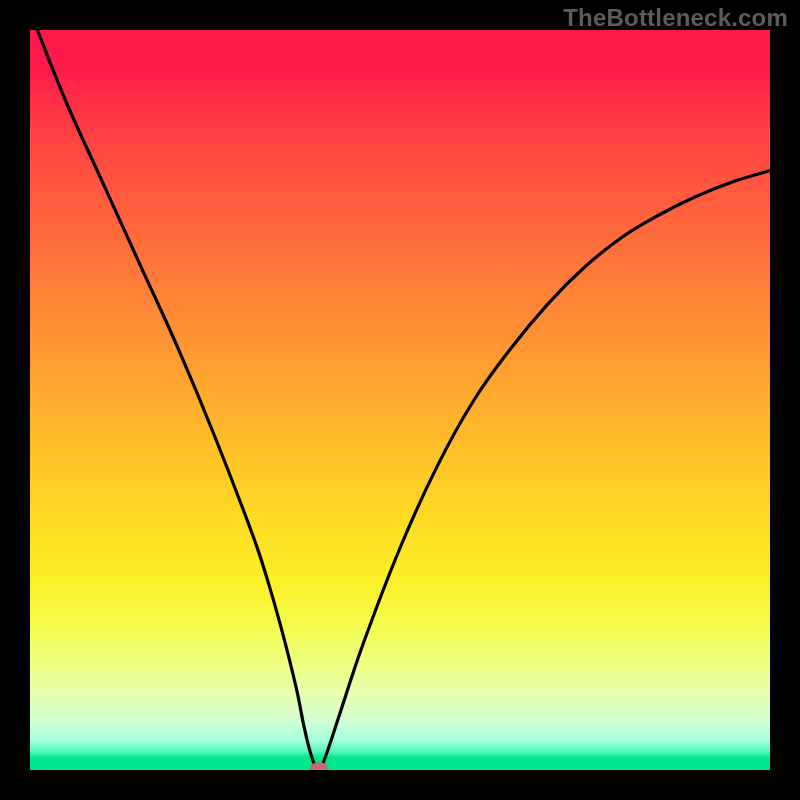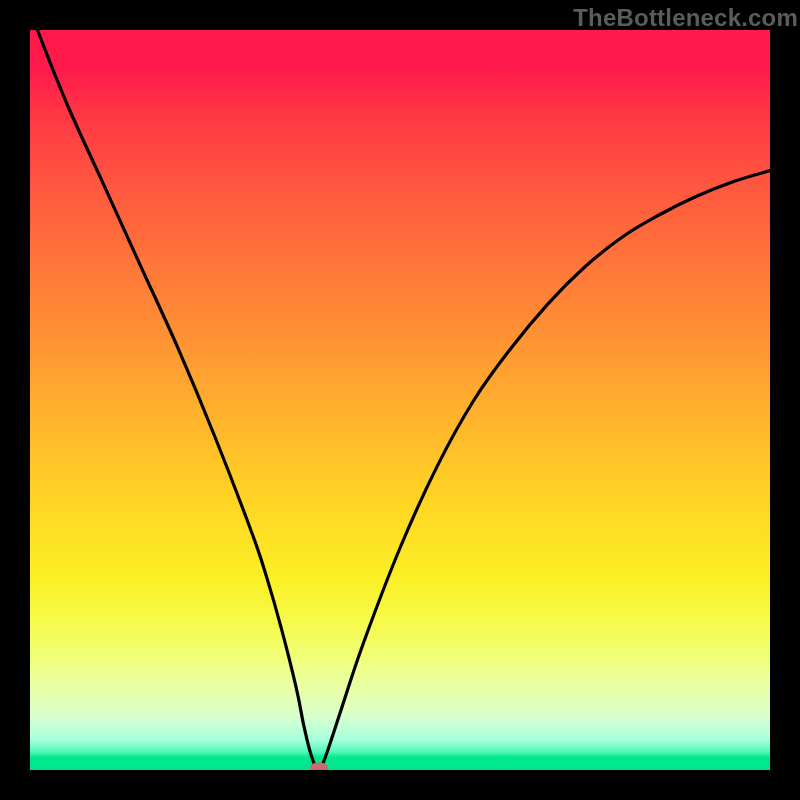--- a/index.html
+++ b/index.html
@@ -13,21 +13,21 @@
   }
   .frame {
     position: relative;
     width: 800px;
     height: 800px;
     background: #000;
   }
   .watermark {
     position: absolute;
     top: 4px;
-    right: 2px;
+    right: 12px;
     font-size: 24px;
     font-weight: 600;
     color: #5c5c5c;
     letter-spacing: 0.2px;
     user-select: none;
     text-align: right;
   }
   .plot-area {
     position: absolute;
     left: 30px;

